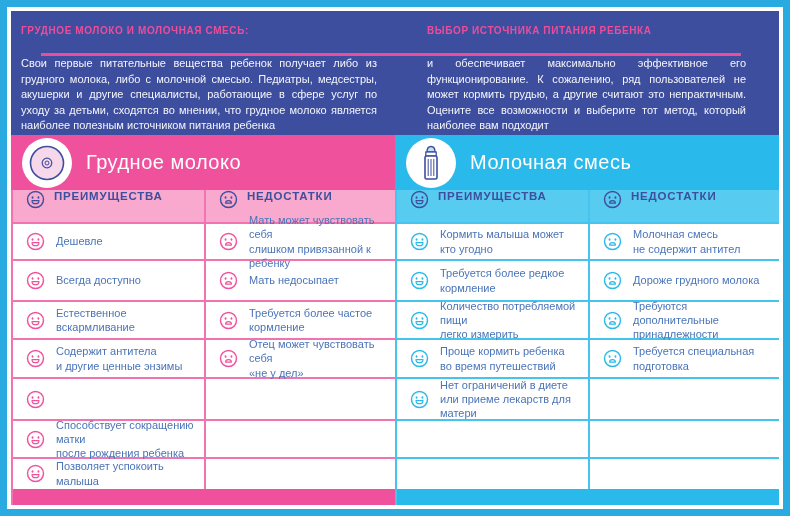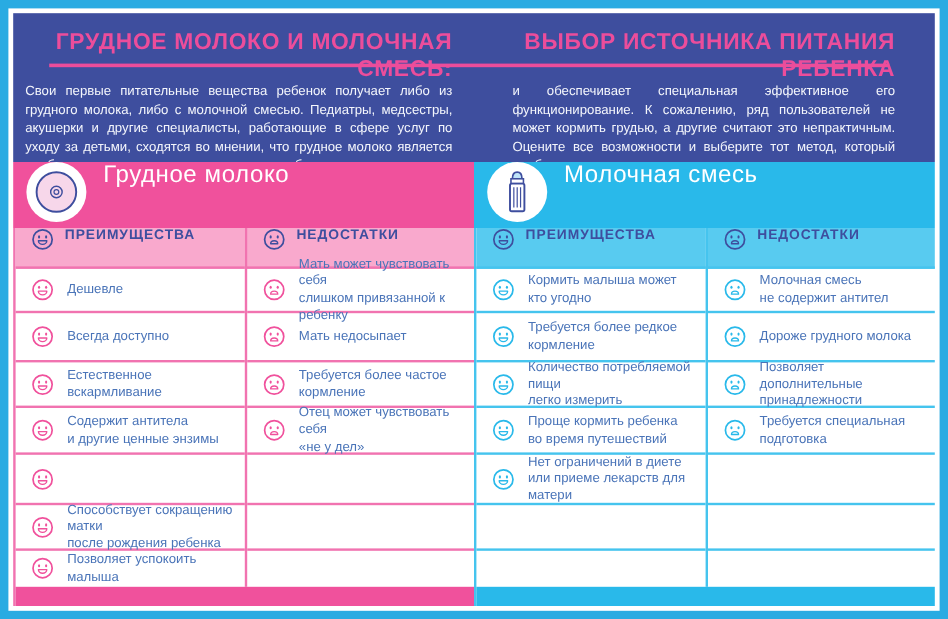--- a/index.html
+++ b/index.html
@@ -10,27 +10,27 @@
   *{margin:0;padding:0;box-sizing:border-box}
   body{width:790px;height:516px;background:#fff;font-family:"Liberation Sans",sans-serif;overflow:hidden}
   .frame{width:790px;height:516px;border:7px solid var(--frame);padding:4px;background:#fff}
   .content{width:768px;height:494px;display:flex;flex-direction:column}
 
   
   .header{height:124px;background:var(--blue);display:flex;position:relative;overflow:hidden}
   .header-half{width:50%;}
   .header-half.left{padding:14px 18px 0 10px}
   .header-half.right{padding:14px 33px 0 32px}
-  .header-title{text-align:right;color:var(--title-pink);font-size:19px;font-weight:bold;letter-spacing:.6px}
+  .header-title{text-align:left;color:var(--title-pink);font-size:10px;font-weight:bold;letter-spacing:.6px}
   .header-rule{position:absolute;left:30px;right:38px;top:42px;height:3px;background:var(--title-pink)}
-  .header-para{color:#f4f6fc;font-size:11px;line-height:1.42;text-align:justify}
+  .header-para{margin-top:20px;color:#f4f6fc;font-size:11px;line-height:1.42;text-align:justify}
 
   
   .banners{height:55px;display:flex}
-  .banner{width:50%;display:flex;align-items:flex-start;gap:14px;padding-left:11px}
+  .banner{width:50%;display:flex;align-items:center;gap:14px;padding-left:11px}
   .banner.pink{background:var(--pink)}
   .banner.cyan{background:var(--cyan)}
   .banner-badge{width:50px;height:50px;border-radius:50%;background:#fff;display:flex;align-items:center;justify-content:center;flex:0 0 auto}
   .banner-label{color:#fff;font-size:20px;letter-spacing:.5px}
 
   
   .tables{flex:1;display:flex}
   .table-half{width:50%;display:flex;flex-direction:column}
   .table-half.pinkside{border-left:2px solid var(--pink-div)}
   .table-half.cyanside{border-left:2px solid var(--cyan-div)}
@@ -70,21 +70,21 @@
 <div class="frame">
   <div class="content">
 
     <div class="header">
       <div class="header-half left">
         <div class="header-title">ГРУДНОЕ МОЛОКО И МОЛОЧНАЯ СМЕСЬ:</div>
         <div class="header-para">Свои первые питательные вещества ребенок получает либо из грудного молока, либо с молочной смесью. Педиатры, медсестры, акушерки и другие специалисты, работающие в сфере услуг по уходу за детьми, сходятся во мнении, что грудное молоко является наиболее полезным источником питания ребенка</div>
       </div>
       <div class="header-half right">
         <div class="header-title">ВЫБОР ИСТОЧНИКА ПИТАНИЯ РЕБЕНКА</div>
-        <div class="header-para">и обеспечивает специальная эффективное его функционирование. К сожалению, ряд пользователей не может кормить грудью, а другие считают это непрактичным. Оцените все возможности и выберите тот метод, который наиболее вам подходит</div>
+        <div class="header-para">и обеспечивает максимально эффективное его функционирование. К сожалению, ряд пользователей не может кормить грудью, а другие считают это непрактичным. Оцените все возможности и выберите тот метод, который наиболее вам подходит</div>
       </div>
       <div class="header-rule"></div>
     </div>
 
     <div class="banners">
       <div class="banner pink">
         <span class="banner-badge">
           <svg width="40" height="40" viewBox="0 0 40 40">
             <circle cx="20" cy="20" r="16.5" fill="#F7D7EA" stroke="#3E4E9E" stroke-width="1.6"></circle>
             <circle cx="20" cy="20" r="4.8" fill="none" stroke="#3E4E9E" stroke-width="1.2"></circle>
@@ -385,21 +385,21 @@
               </div>
               <div class="cell">
                 <span class="cell-icon">
                   <svg width="19" height="19" viewBox="0 0 20 20">
                     <circle cx="10" cy="10" r="8.4" fill="none" stroke="#29B9EA" stroke-width="1.5"></circle>
                     <ellipse cx="6.9" cy="7.8" rx="0.95" ry="1.35" fill="#29B9EA"></ellipse>
                     <ellipse cx="13.1" cy="7.8" rx="0.95" ry="1.35" fill="#29B9EA"></ellipse>
                     <path d="M6.9 13.8 A3.1 2.6 0 0 1 13.1 13.8 Z" fill="none" stroke="#29B9EA" stroke-width="1.2" stroke-linejoin="round"></path>
                   </svg>
                 </span>
-                <span class="cell-text">Позволяет дополнительные
+                <span class="cell-text">Требуются дополнительные
 принадлежности</span>
               </div>
               <div class="cell">
                 <span class="cell-icon">
                   <svg width="19" height="19" viewBox="0 0 20 20">
                     <circle cx="10" cy="10" r="8.4" fill="none" stroke="#29B9EA" stroke-width="1.5"></circle>
                     <ellipse cx="6.9" cy="7.8" rx="0.95" ry="1.35" fill="#29B9EA"></ellipse>
                     <ellipse cx="13.1" cy="7.8" rx="0.95" ry="1.35" fill="#29B9EA"></ellipse>
                     <path d="M6.9 13.8 A3.1 2.6 0 0 1 13.1 13.8 Z" fill="none" stroke="#29B9EA" stroke-width="1.2" stroke-linejoin="round"></path>
                   </svg>

